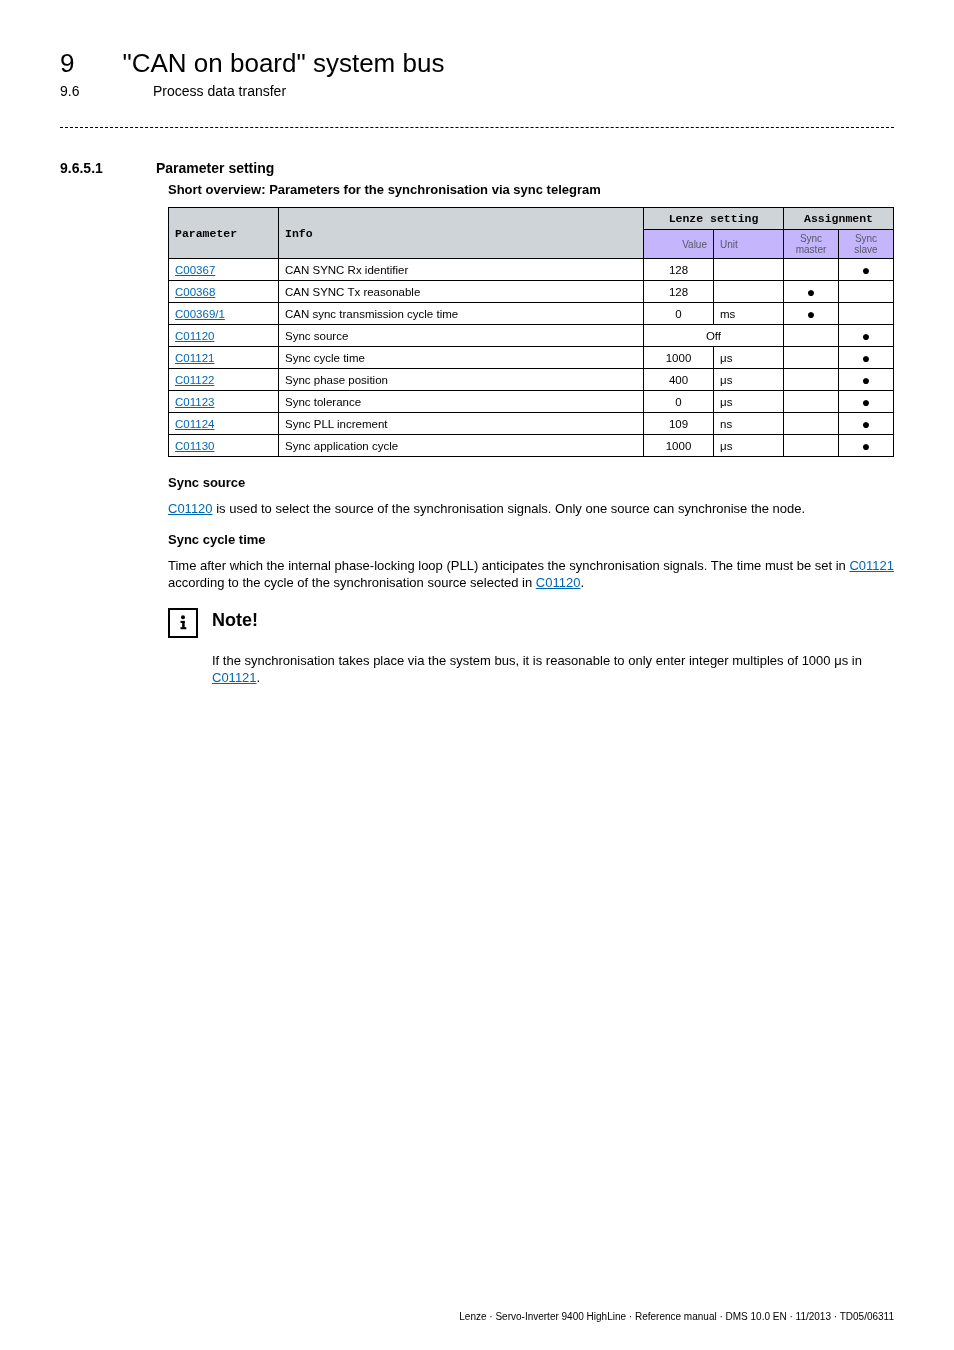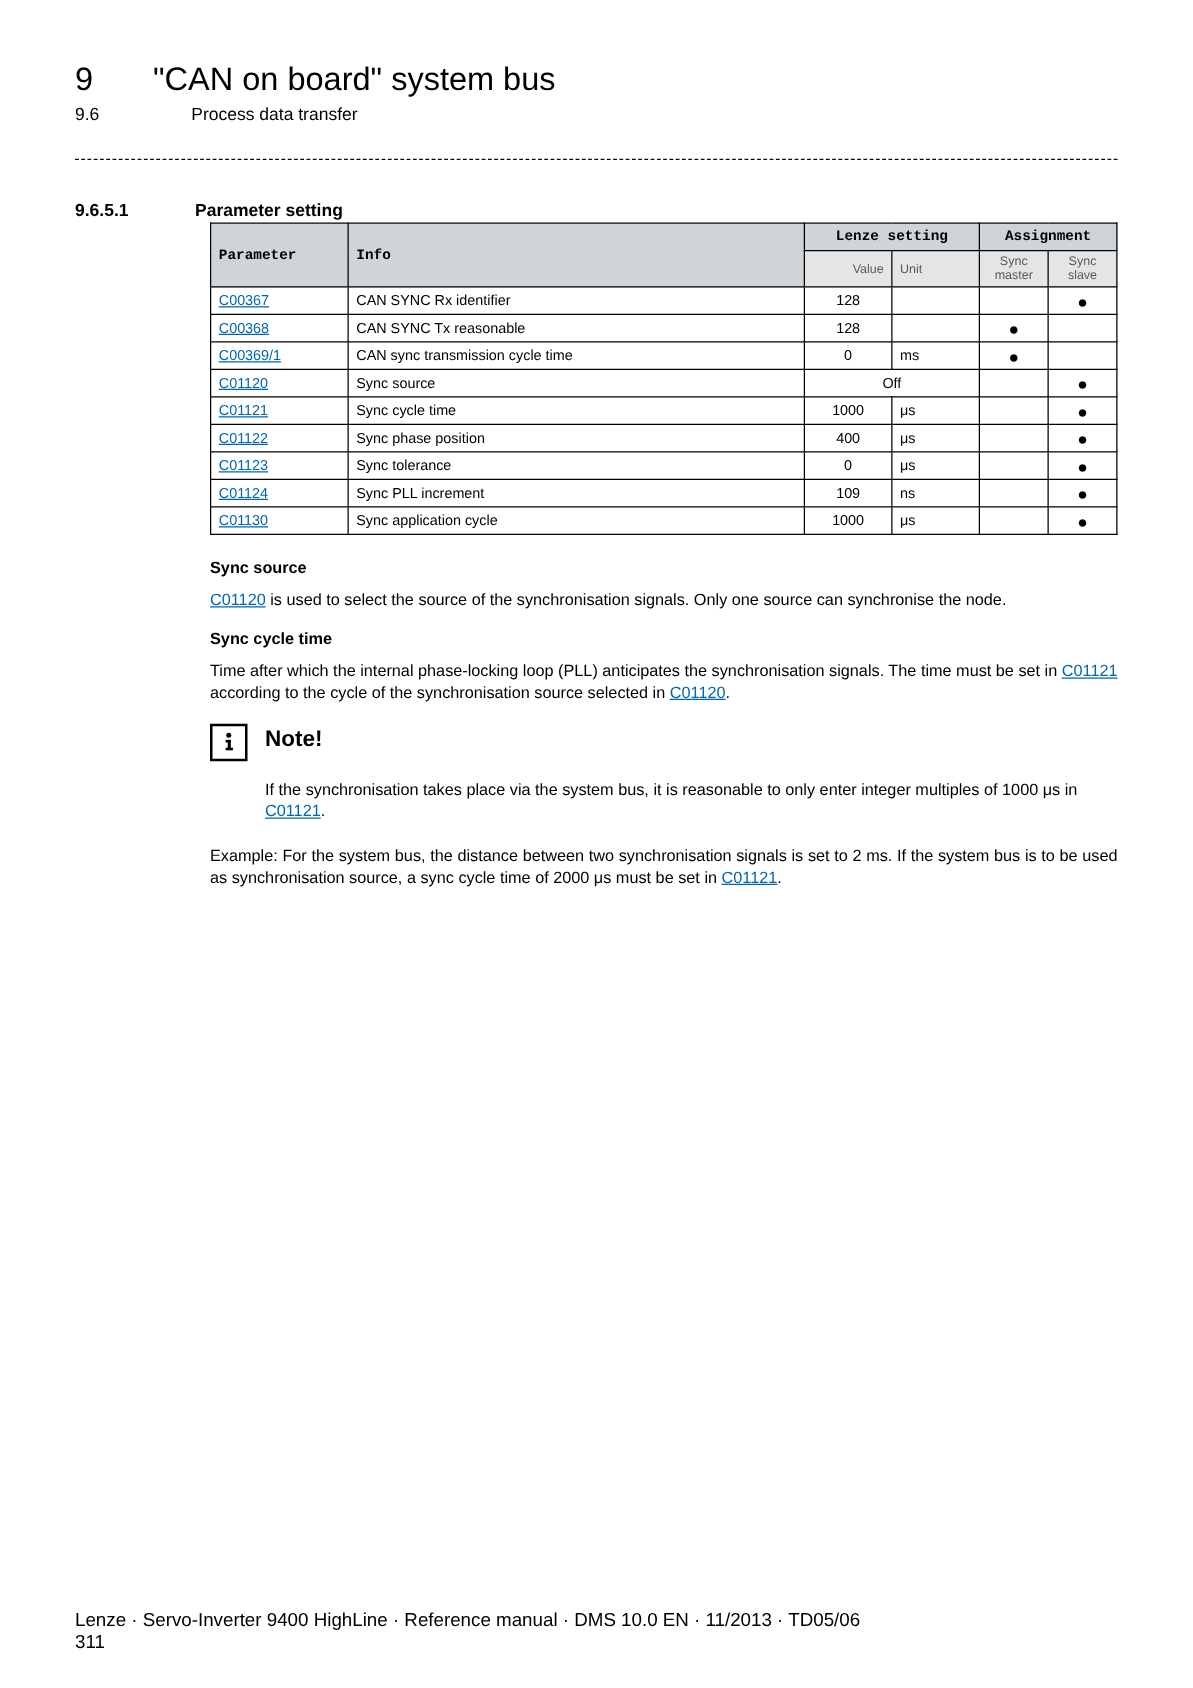--- a/index.html
+++ b/index.html
@@ -42,21 +42,21 @@
     text-align: left;
     vertical-align: middle;
     height: 22px;
   }
   table.param-table thead tr:first-child th {
     background: #cfd4d9;
     font-weight: 700;
     font-family: Liberation Mono, monospace;
   }
   table.param-table thead tr:nth-child(2) th {
-    background: #e5e5e5;
+    background: #c4b5fd;
     font-weight: 400;
     font-size: 10px;
     color: #555a60;
   }
   table.param-table td.center, table.param-table th.center { text-align: center; }
   table.param-table td.right { text-align: center; }
   table.param-table a, .link {
     color: #0066b3;
     text-decoration: underline;
   }
@@ -75,23 +75,22 @@
   .note-title { font-size: 18px; font-weight: 700; margin-top: 2px; }
   .note-body { font-size: 13px; margin-left: 44px; margin-top: 6px; line-height: 1.35; }
 
   .footer {
     position: absolute;
     bottom: 28px;
     left: 60px;
     right: 60px;
     display: flex;
     justify-content: flex-end;
-    font-size: 15px;
+    font-size: 10px;
     color: #000;
-    flex-direction: column;
   }
 </style>
 </head>
 <body>
 
 <div class="header-block">
   <div class="chap-row">
     <span class="chap-num">9</span>
     <span class="chap-title">"CAN on board" system bus</span>
   </div>
@@ -103,20 +102,21 @@
 
 <hr class="dashed-sep">
 
 <div class="sec-row">
   <span class="sec-num">9.6.5.1</span>
   <span class="sec-title">Parameter setting</span>
 </div>
 
 <div class="content-indent">
 
+  <p class="sub-heading">Short overview: Parameters for the synchronisation via sync telegram</p>
 
   <table class="param-table">
     <colgroup>
       <col style="width:110px">
       <col>
       <col style="width:70px">
       <col style="width:70px">
       <col style="width:55px">
       <col style="width:55px">
     </colgroup>
@@ -227,22 +227,19 @@
           <rect x="11" y="9.5" width="3" height="9" fill="#000"></rect>
           <rect x="9" y="17" width="7" height="2.5" fill="#000"></rect>
         </svg>
     </div>
     <div class="note-title">Note!</div>
   </div>
   <p class="note-body">
     <span>If the synchronisation takes place via the system bus, it is reasonable to only enter integer multiples of 1000 μs in </span><a href="#" class="link">C01121</a><span>.</span>
   </p>
 
-  <p class="body-text" style="text-align:justify; margin-top:18px">
-    <span>Example: For the system bus, the distance between two synchronisation signals is set to 2 ms. If the system bus is to be used as synchronisation source, a sync cycle time of 2000 μs must be set in </span><a href="#" class="link">C01121</a><span>.</span>
-  </p>
 
 </div>
 
 <div class="footer">
   <span>Lenze · Servo-Inverter 9400 HighLine · Reference manual · DMS 10.0 EN · 11/2013 · TD05/06</span>
   <span>311</span>
 </div>
 
 </body></html>

